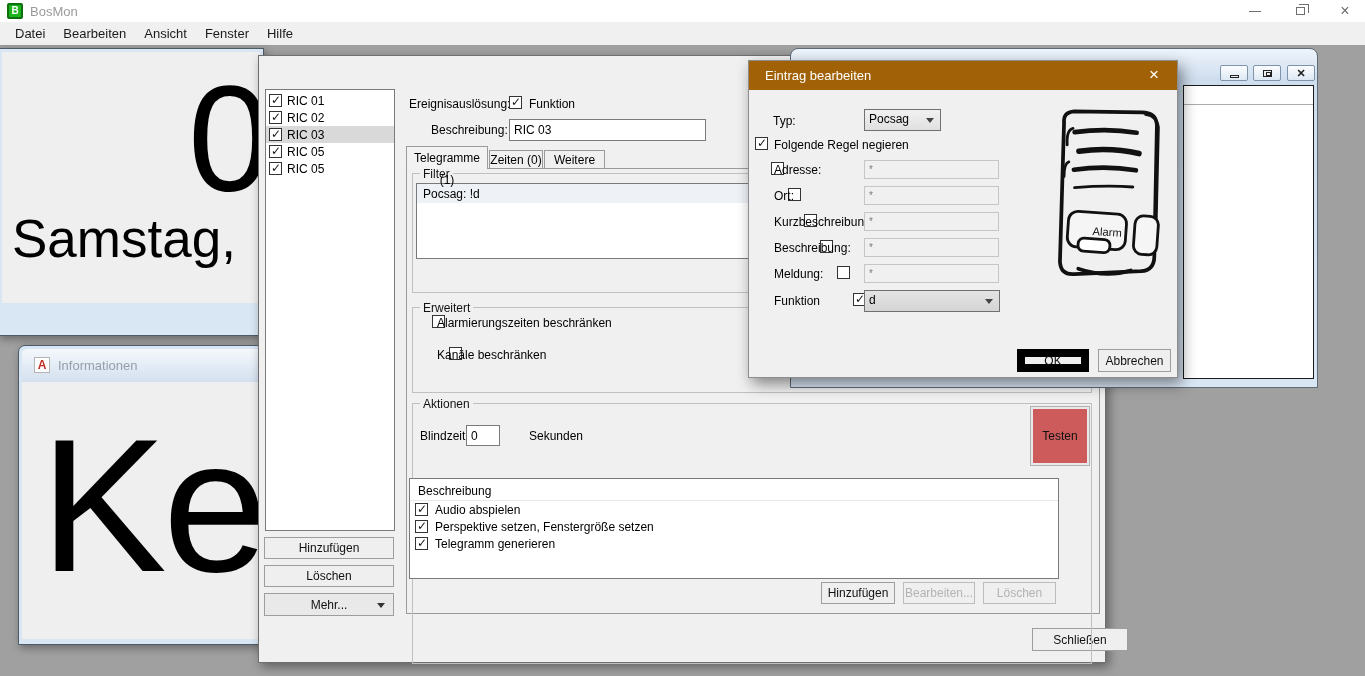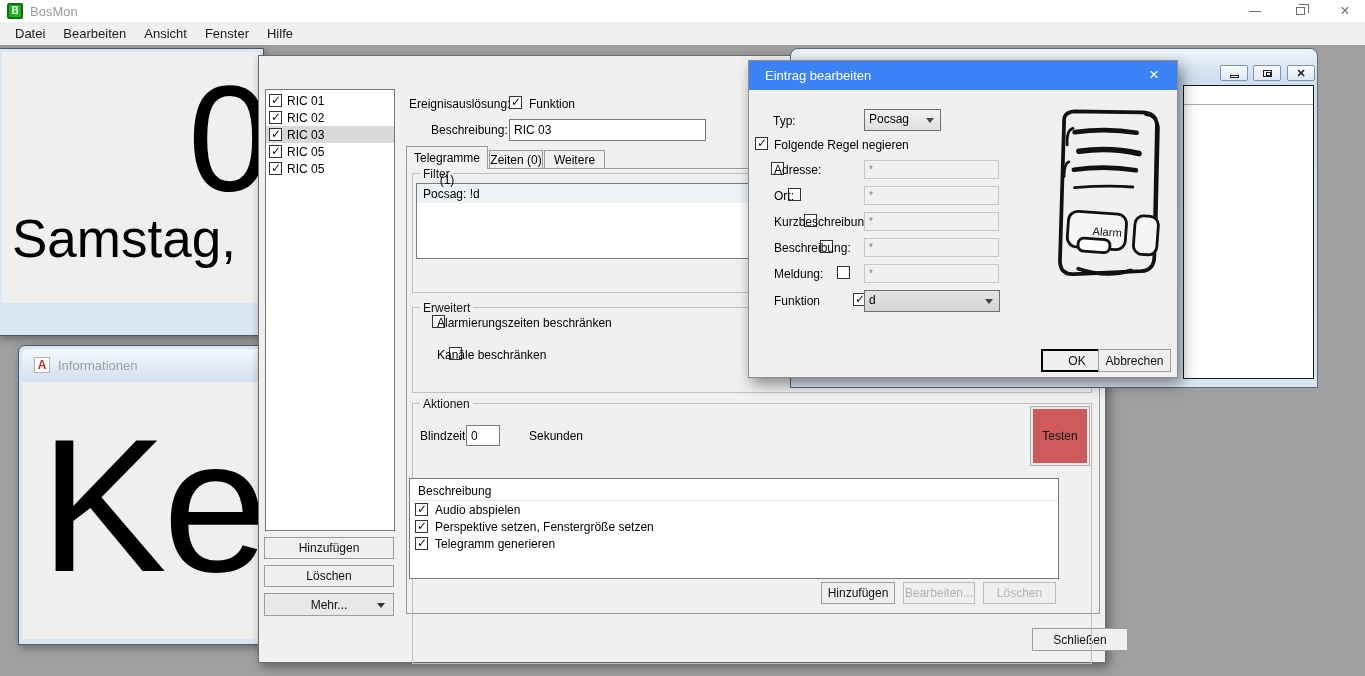--- a/index.html
+++ b/index.html
@@ -39,21 +39,21 @@
   .ric-row { height:17px; display:flex; align-items:center; padding-left:3px; gap:5px; }
   .ric-row.selected { background:#d9d9d9; }
 
   .cb { width:13px; height:13px; background:#fff; border:1px solid #333; position:relative; flex:none; display:inline-block; }
   .cb.checked::after { content:"✓"; position:absolute; left:1px; top:-2px; font-size:12px; font-weight:bold;
                        font-family:"DejaVu Sans", sans-serif; color:#111; }
 
   .btn { background:#efefef; border:1px solid #9d9d9d; text-align:center; font-size:12px; color:#111;
          display:flex; align-items:center; justify-content:center; }
   .btn.disabled { color:#b3b3b3; border-color:#bcbcbc; }
-  .btn.default-focus { border:2px solid #000000;margin-left:24px; }
+  .btn.default-focus { border:8px solid #000000; }
 
   .textbox { background:#fff; border:1px solid #7a7a7a; font-size:12px; padding:2px 4px; line-height:16px; }
   .textbox.disabled { background:#f0f0f0; border-color:#c6c6c6; color:#7a7a7a; font-size:10px; padding-top:1px; }
 
   .groupbox { position:absolute; border:1px solid #c0c0c0; }
   .groupbox-label { position:absolute; background:#f0f0f0; padding:0 3px; font-size:12px; color:#111; }
 
   .tab { position:absolute; background:#f0f0f0; border:1px solid #9a9a9a; text-align:center; font-size:12px; }
   .tab.active { z-index:3; border-bottom:none; background:#f2f2f2; }
 
@@ -61,21 +61,21 @@
            font-size:12px; padding:2px 4px; }
   .combo .arrow { position:absolute; right:6px; top:8px; width:0; height:0;
                   border-left:4px solid transparent; border-right:4px solid transparent; border-top:5px solid #444; }
   .combo.darker { background:linear-gradient(#e4e4e4,#d4d4d4); }
 
   .label { position:absolute; font-size:12px; color:#000; white-space:nowrap; }
 
   
   .dialog { position:absolute; left:748px; top:60px; width:430px; height:318px; background:#f0f0f0;
             border:1px solid #8d8d8d; box-shadow:4px 6px 14px rgba(0,0,0,.45); z-index:20; }
-  .dialog-titlebar { position:absolute; left:0; top:0; width:100%; height:29px; background:#3b82f6; }
+  .dialog-titlebar { position:absolute; left:0; top:0; width:100%; height:29px; background:#a16207; }
   .dialog-title { position:absolute; left:16px; top:7px; color:#ffffff; font-size:13px; }
   .dialog-close { position:absolute; right:6px; top:0; width:34px; height:29px; color:#fff; font-size:17px;
                   line-height:28px; text-align:center; }
 
   
   .bg-win { position:absolute; left:790px; top:48px; width:528px; height:340px; background:#d9e6f4;
             border:1px solid #5f6b77; border-radius:8px 8px 0 0; z-index:10;
             background:linear-gradient(#eef4fb,#cfdeef 30px,#d9e6f4); }
   .mdi-cap-btn { position:absolute; top:16px; width:28px; height:16px;
                  background:linear-gradient(#fbfdff,#dde8f3); border:1px solid #7f93ab; border-radius:2px; }

